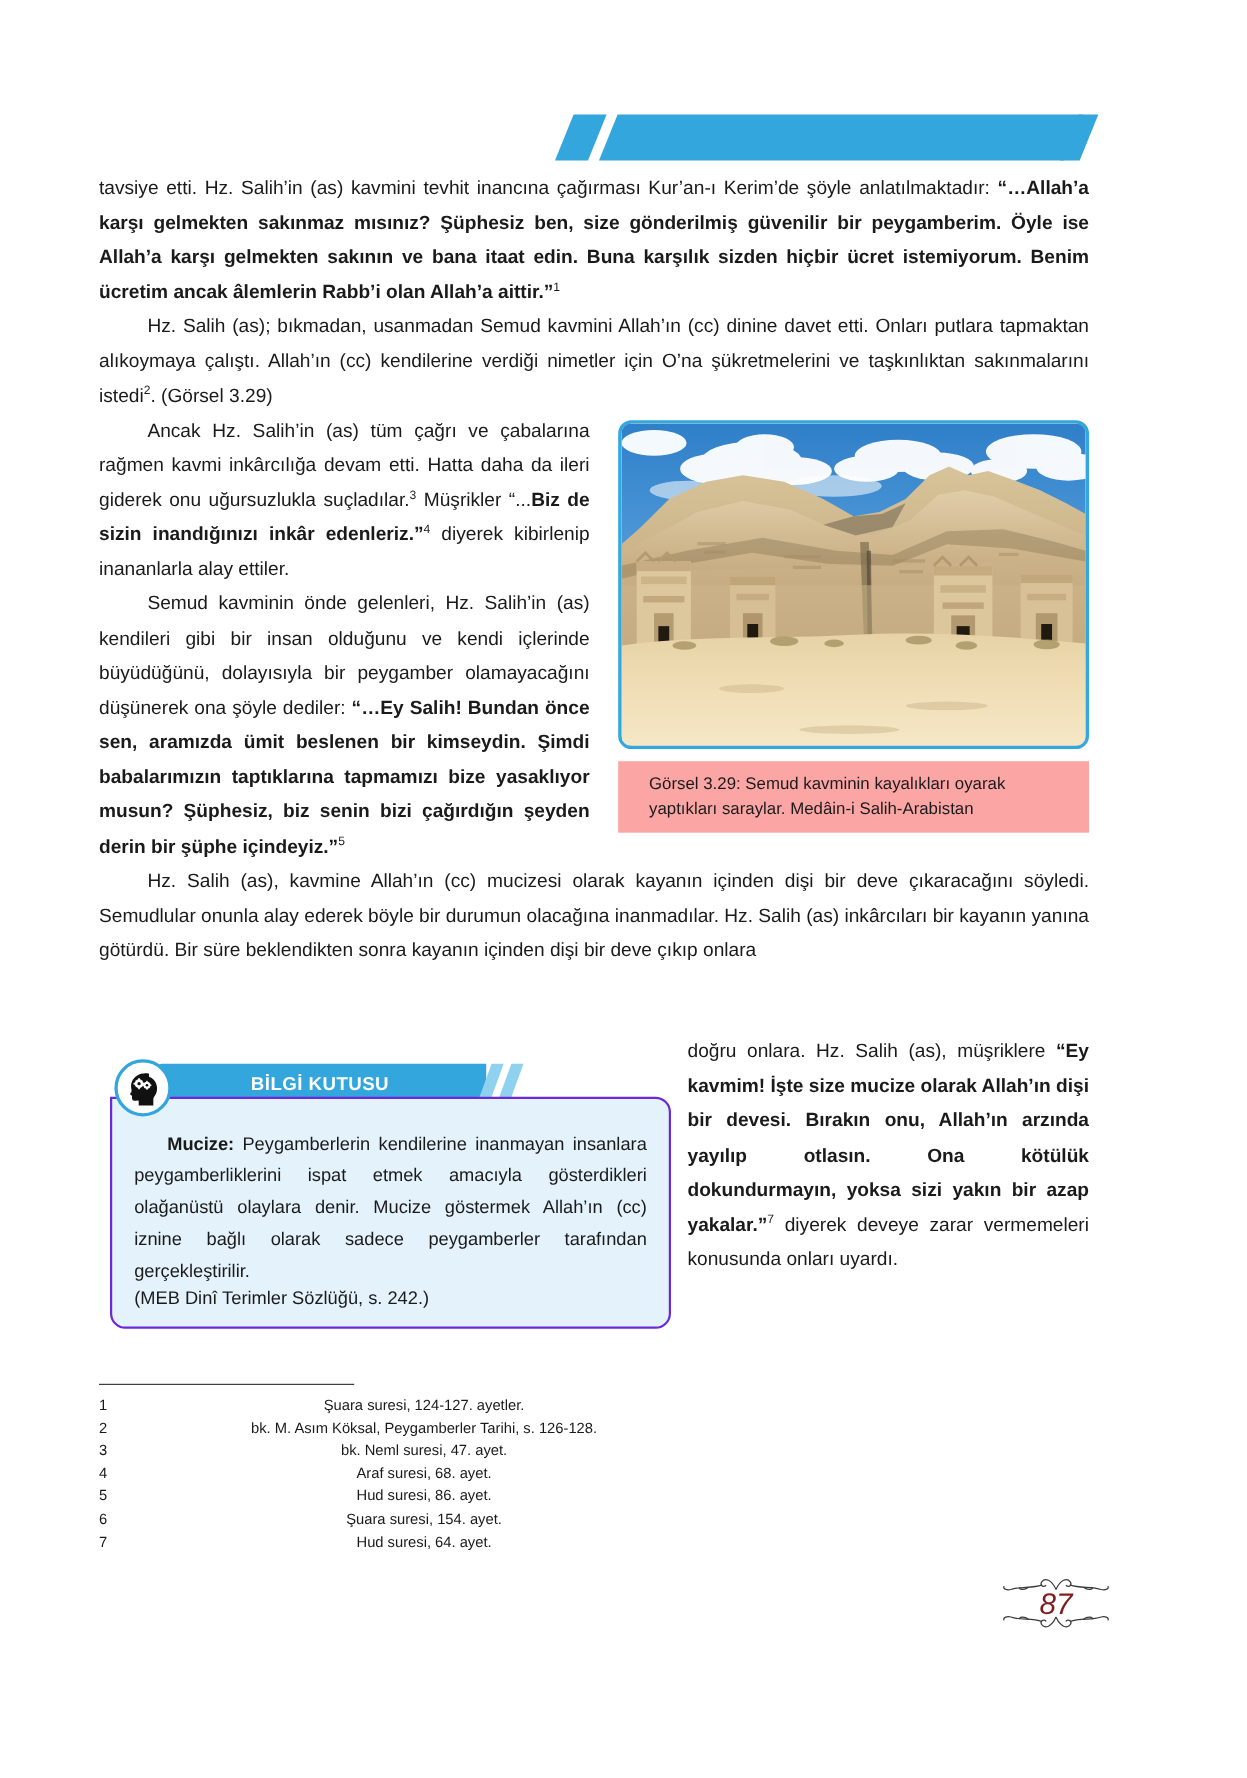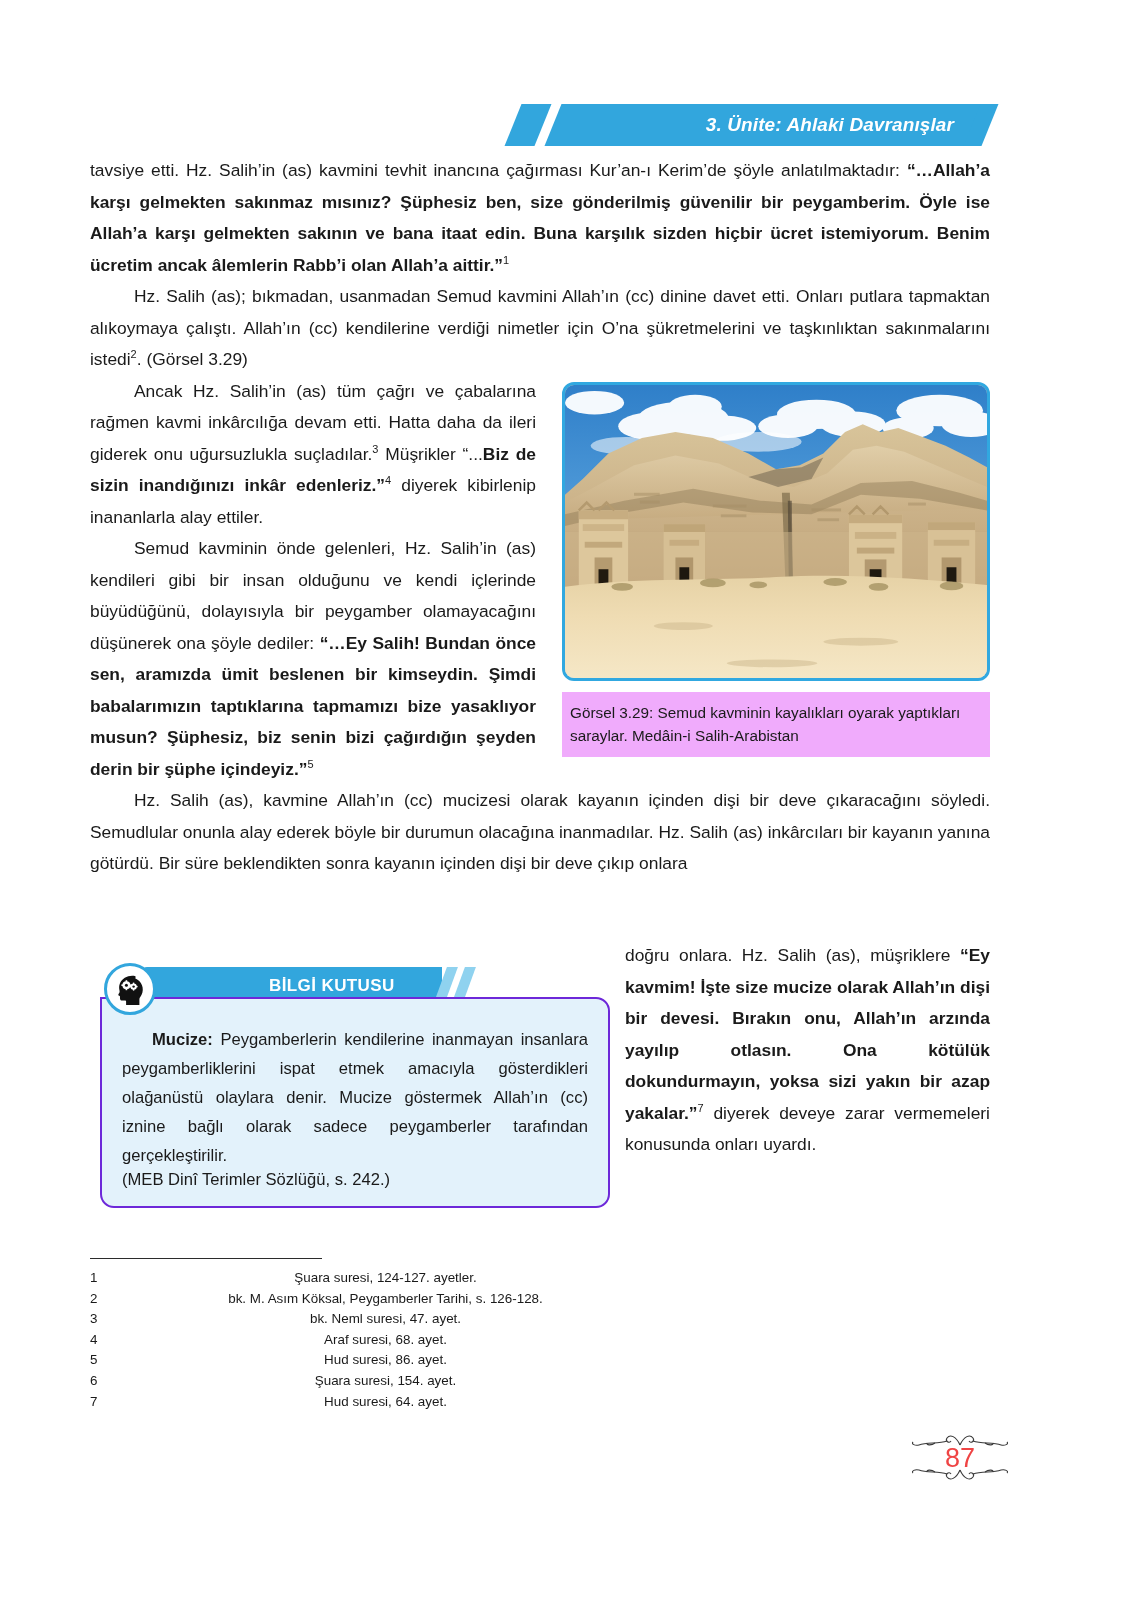--- a/index.html
+++ b/index.html
@@ -92,22 +92,22 @@
     border-radius: 12px;
     overflow: hidden;
     box-sizing: border-box;
     background: #e8d9b8;
     position: relative;
   }
   .photo-frame svg { display: block; width: 100%; height: 100%; }
 
   .figcaption {
     margin-top: 11px;
-    background: #f0abfc;
-    padding: 9px 12px 10px 8px;
+    background: #fca5a5;
+    padding: 9px 12px 10px 28px;
     font-size: 15.3px;
     line-height: 23px;
     color: #1a1a1a;
     box-sizing: border-box;
     width: 428px;
   }
 
   
   .infobox {
     position: absolute;
@@ -141,21 +141,20 @@
   .ib-title {
     position: absolute;
     left: 128px;
     top: 4px;
     height: 38px;
     line-height: 38px;
     color: #ffffff;
     font-size: 17px;
     font-weight: bold;
     letter-spacing: 0.4px;
-    margin-left: 41px;
   }
   .ib-icon {
     position: absolute;
     left: 4px;
     top: 0px;
     width: 52px;
     height: 52px;
     border-radius: 50%;
     background: #ffffff;
     border: 3px solid #32a6dd;
@@ -232,35 +231,35 @@
   .pagenum {
     position: absolute;
     left: 900px;
     top: 1432px;
     width: 120px;
     text-align: center;
   }
   .pagenum .orn { display: block; margin: 0 auto; }
   .pagenum .num {
     font-size: 27px;
-    color: #ef4444;
+    color: #7f1d1d;
     line-height: 30px;
     margin: -5px 0 -6px 0;
+    font-style: italic;
   }
 </style>
 </head>
 <body>
 
 <div class="page">
 
   <div class="unit-banner">
     <div class="slab slab-a"></div>
     <div class="slab slab-b"></div>
     <div class="slab slab-c"></div>
-    <div class="unit-banner-label">3. Ünite: Ahlaki Davranışlar</div>
   </div>
 
   <div class="content">
 
     <p class="body"><span>tavsiye etti. Hz. Salih’in (as) kavmini tevhit inancına çağırması Kur’an-ı Kerim’de şöyle anlatılmaktadır: </span><b>“…Allah’a karşı gelmekten sakınmaz mısınız? Şüphesiz ben, size gönderilmiş güvenilir bir peygamberim. Öyle ise Allah’a karşı gelmekten sakının ve bana itaat edin. Buna karşılık sizden hiçbir ücret istemiyorum. Benim ücretim ancak âlemlerin Rabb’i olan Allah’a aittir.”</b><sup>1</sup></p>
 
     <p class="body indent"><span>Hz. Salih (as); bıkmadan, usanmadan Semud kavmini Allah’ın (cc) dinine davet etti. Onları putlara tapmaktan alıkoymaya çalıştı. Allah’ın (cc) kendilerine verdiği nimetler için O’na şükretmelerini ve taşkınlıktan sakınmalarını istedi</span><sup>2</sup><span>. (Görsel 3.29)</span></p>
 
     <div class="figure">
       <div class="photo-frame">

